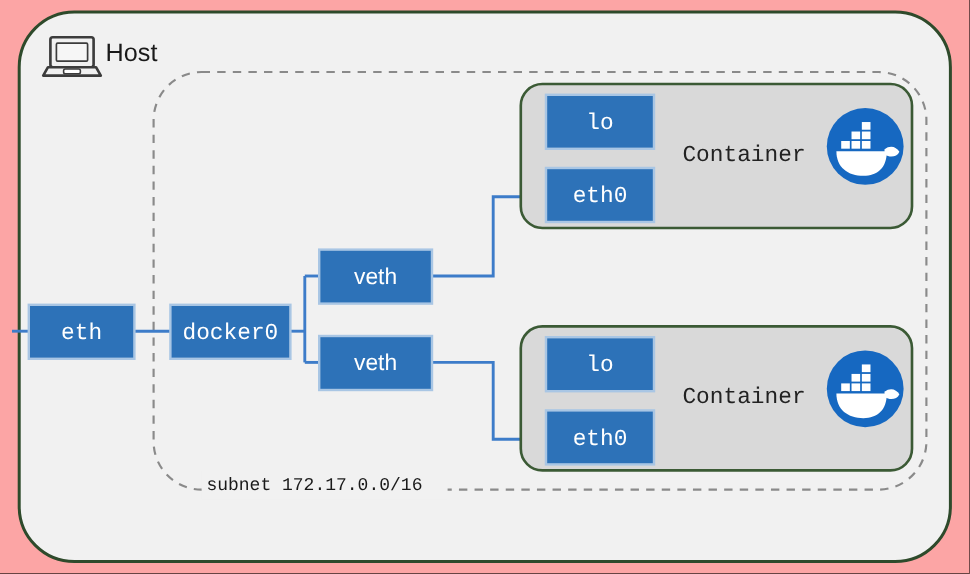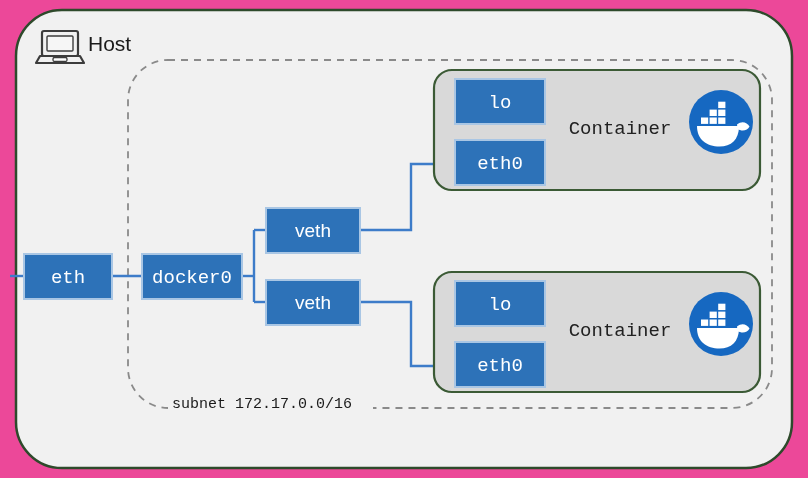--- a/index.html
+++ b/index.html
@@ -4,21 +4,21 @@
 <style>
   html, body {
     margin: 0;
     padding: 0;
     background: #000000;
   }
   #stage {
     position: relative;
     width: 808px;
     height: 478px;
-    background: #ec4899;
+    background: #fca5a5;
     overflow: hidden;
     font-family: "Liberation Sans", sans-serif;
   }
   #diagram-svg {
     position: absolute;
     left: 0;
     top: 0;
   }
   .mono-label {
     font-family: "Liberation Mono", monospace;

